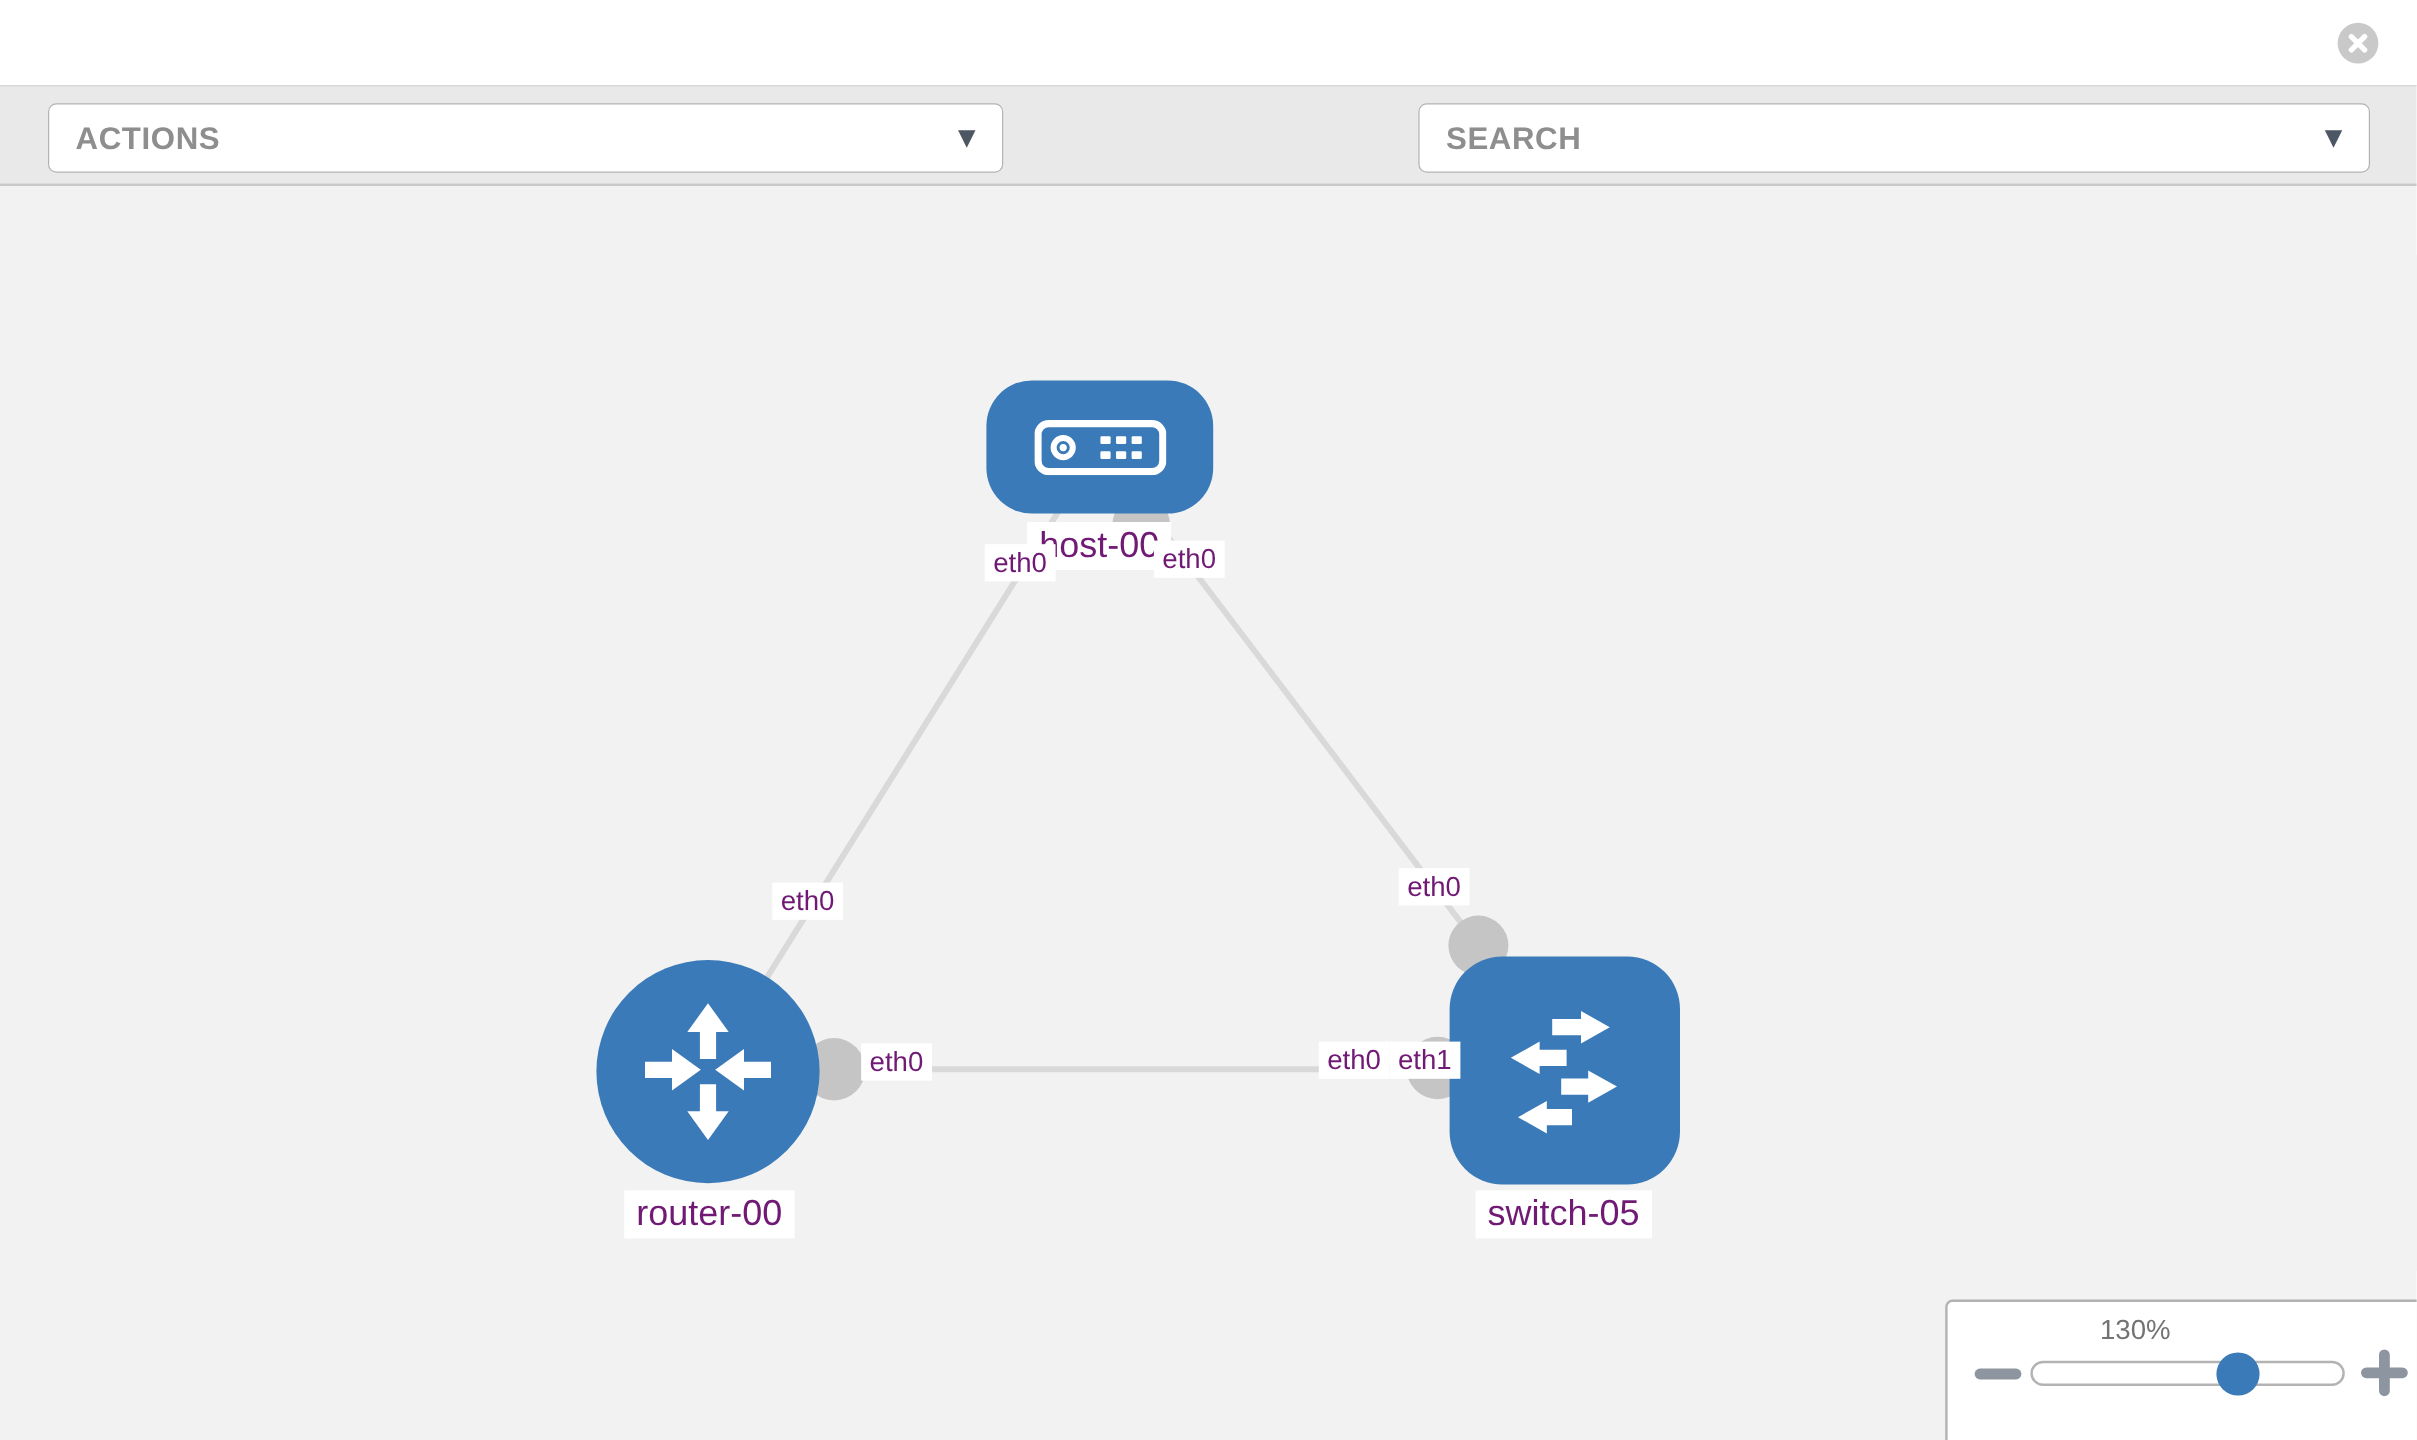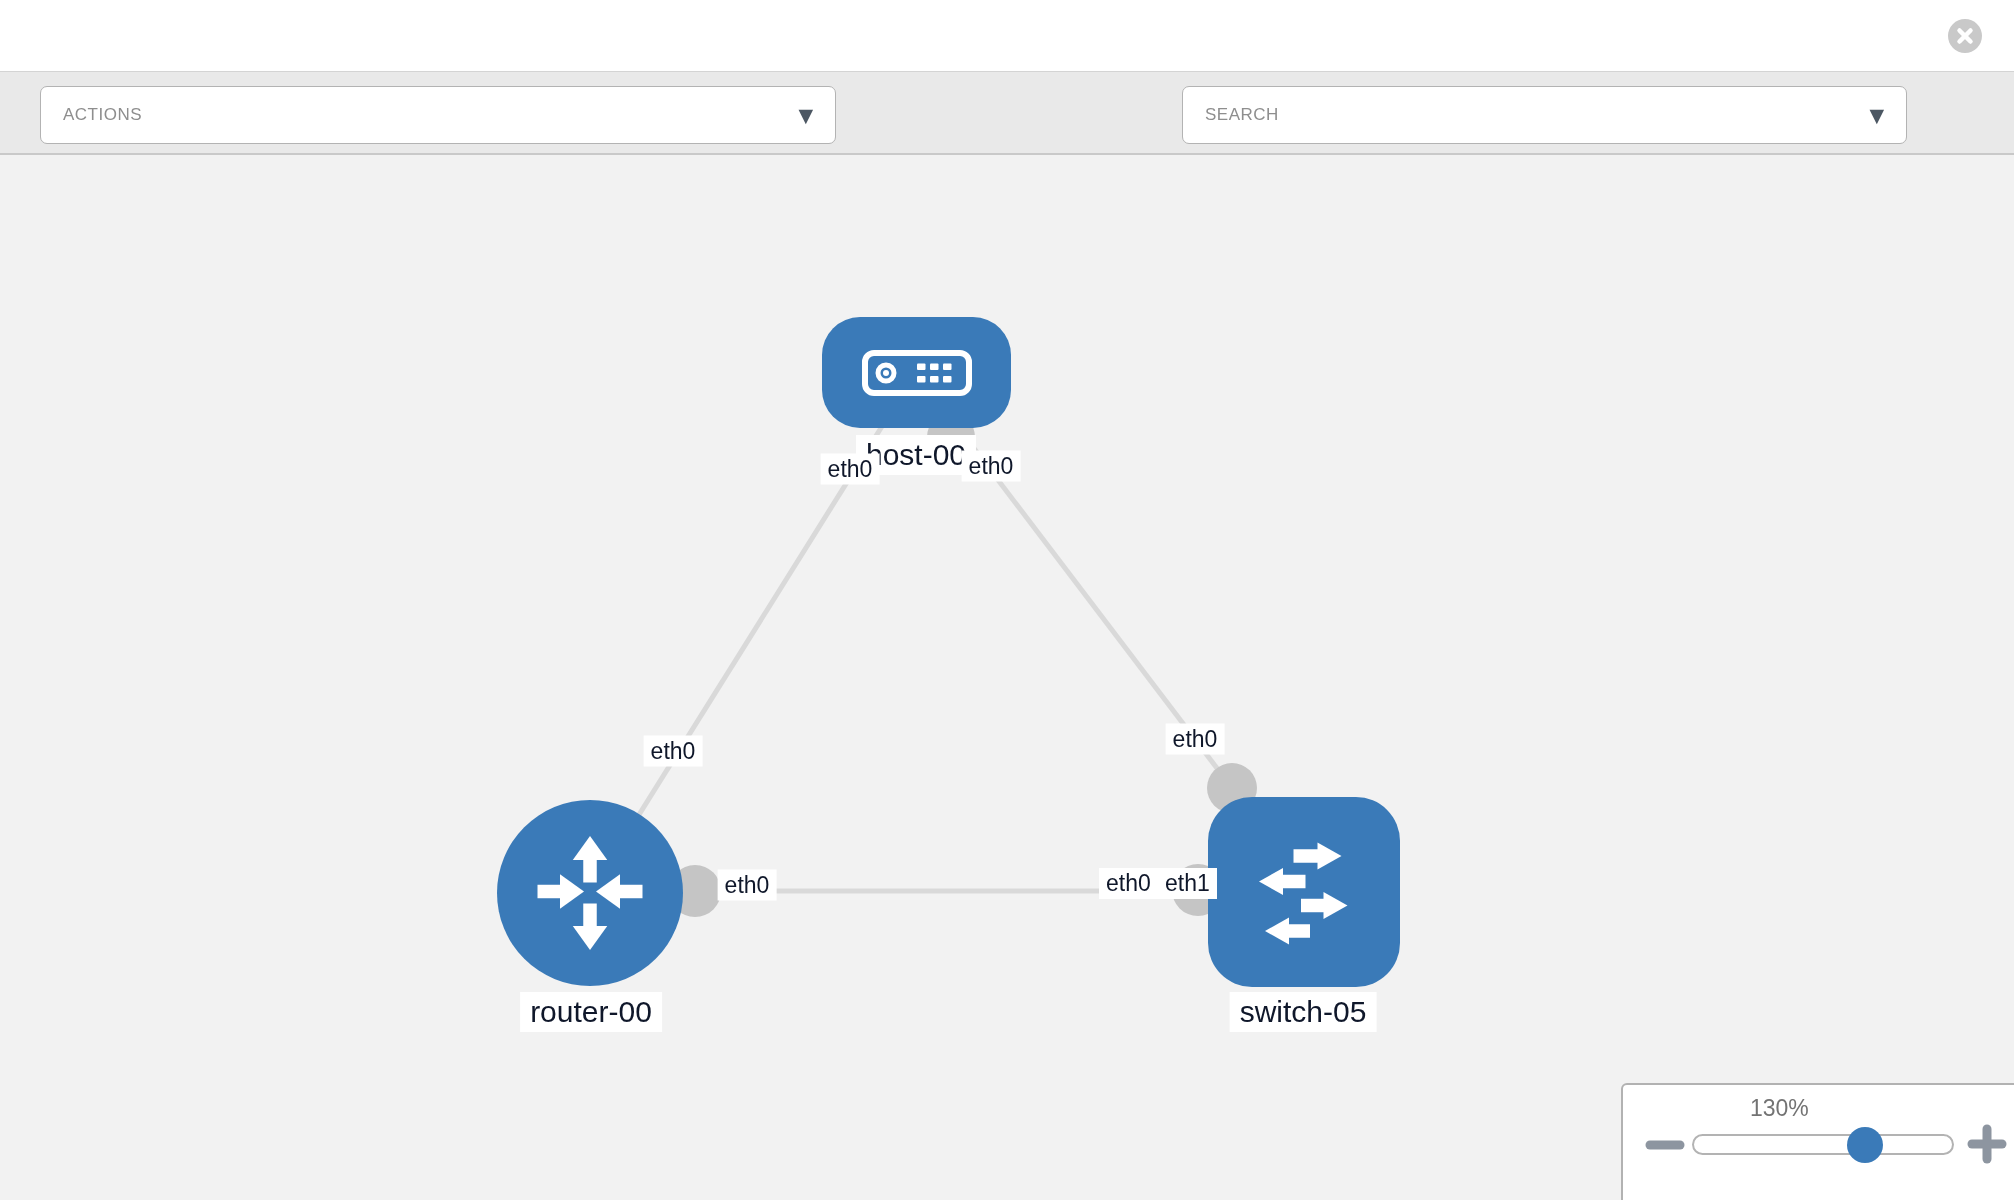--- a/index.html
+++ b/index.html
@@ -24,41 +24,41 @@
   .toolbar {
     position:absolute; top:71px; left:0; width:2014px; height:84px;
     background:#e9e9e9; border-top:1px solid #d4d4d4; border-bottom:2px solid #c9c9c9;
   }
   .combo {
     position:absolute; top:14px; height:58px; background:#ffffff;
     border:1px solid #b3b3b3; border-radius:7px;
     display:flex; align-items:center; padding:0 22px; cursor:pointer;
   }
   .combo-actions { left:40px;  width:796px; }
-  .combo-search  { left:1182px; width:725px; }
-  .combo-text { font-size:17px; color:#8e8e8e; letter-spacing:0.5px; }
+  .combo-search  { left:1182px; width:793px; }
+  .combo-text { font-size:26px; color:#8e8e8e; letter-spacing:0.5px;font-weight:bold; }
   .combo-caret {
     margin-left:auto; font-family:"DejaVu Sans",sans-serif;
     font-size:19px; color:#4c5763; line-height:1;
   }
   .tool-btn { position:absolute; top:94px; width:40px; height:40px; cursor:pointer; }
   .tool-wrench { left:1049px; }
   .tool-key    { left:1116px; top:96px; }
   
   .canvas { position:absolute; top:155px; left:0; width:2014px; height:1045px; background:#f2f2f2; }
   .graph-svg { position:absolute; left:0; top:0; z-index:10; }
   .node {
     position:absolute; z-index:20; background:#3a7ab8;
     display:flex; align-items:center; justify-content:center; cursor:pointer;
   }
   .node-host   { left:822px; top:162px; width:189px; height:111px; border-radius:38px; }
   .node-router { left:497px; top:645px; width:186px; height:186px; border-radius:50%; }
   .node-switch { left:1208px; top:642px; width:192px; height:190px; border-radius:44px; }
   .chip {
-    position:absolute; z-index:30; background:#ffffff; color:#0f172a; white-space:nowrap;
+    position:absolute; z-index:30; background:#ffffff; color:#701a75; white-space:nowrap;
   }
   .chip-name { font-size:30px; padding:3px 10px; transform:translate(-50%,-50%); }
   .chip-eth  { font-size:23px; padding:2px 7px; }
   .chip-eth.centered { transform:translate(-50%,-50%); }
   
   .zoom-panel {
     position:absolute; left:1621px; top:928px; width:420px; height:160px; z-index:40;
     background:#ffffff; border:2px solid #b2b2b2; border-radius:6px;
   }
   .zoom-level {

